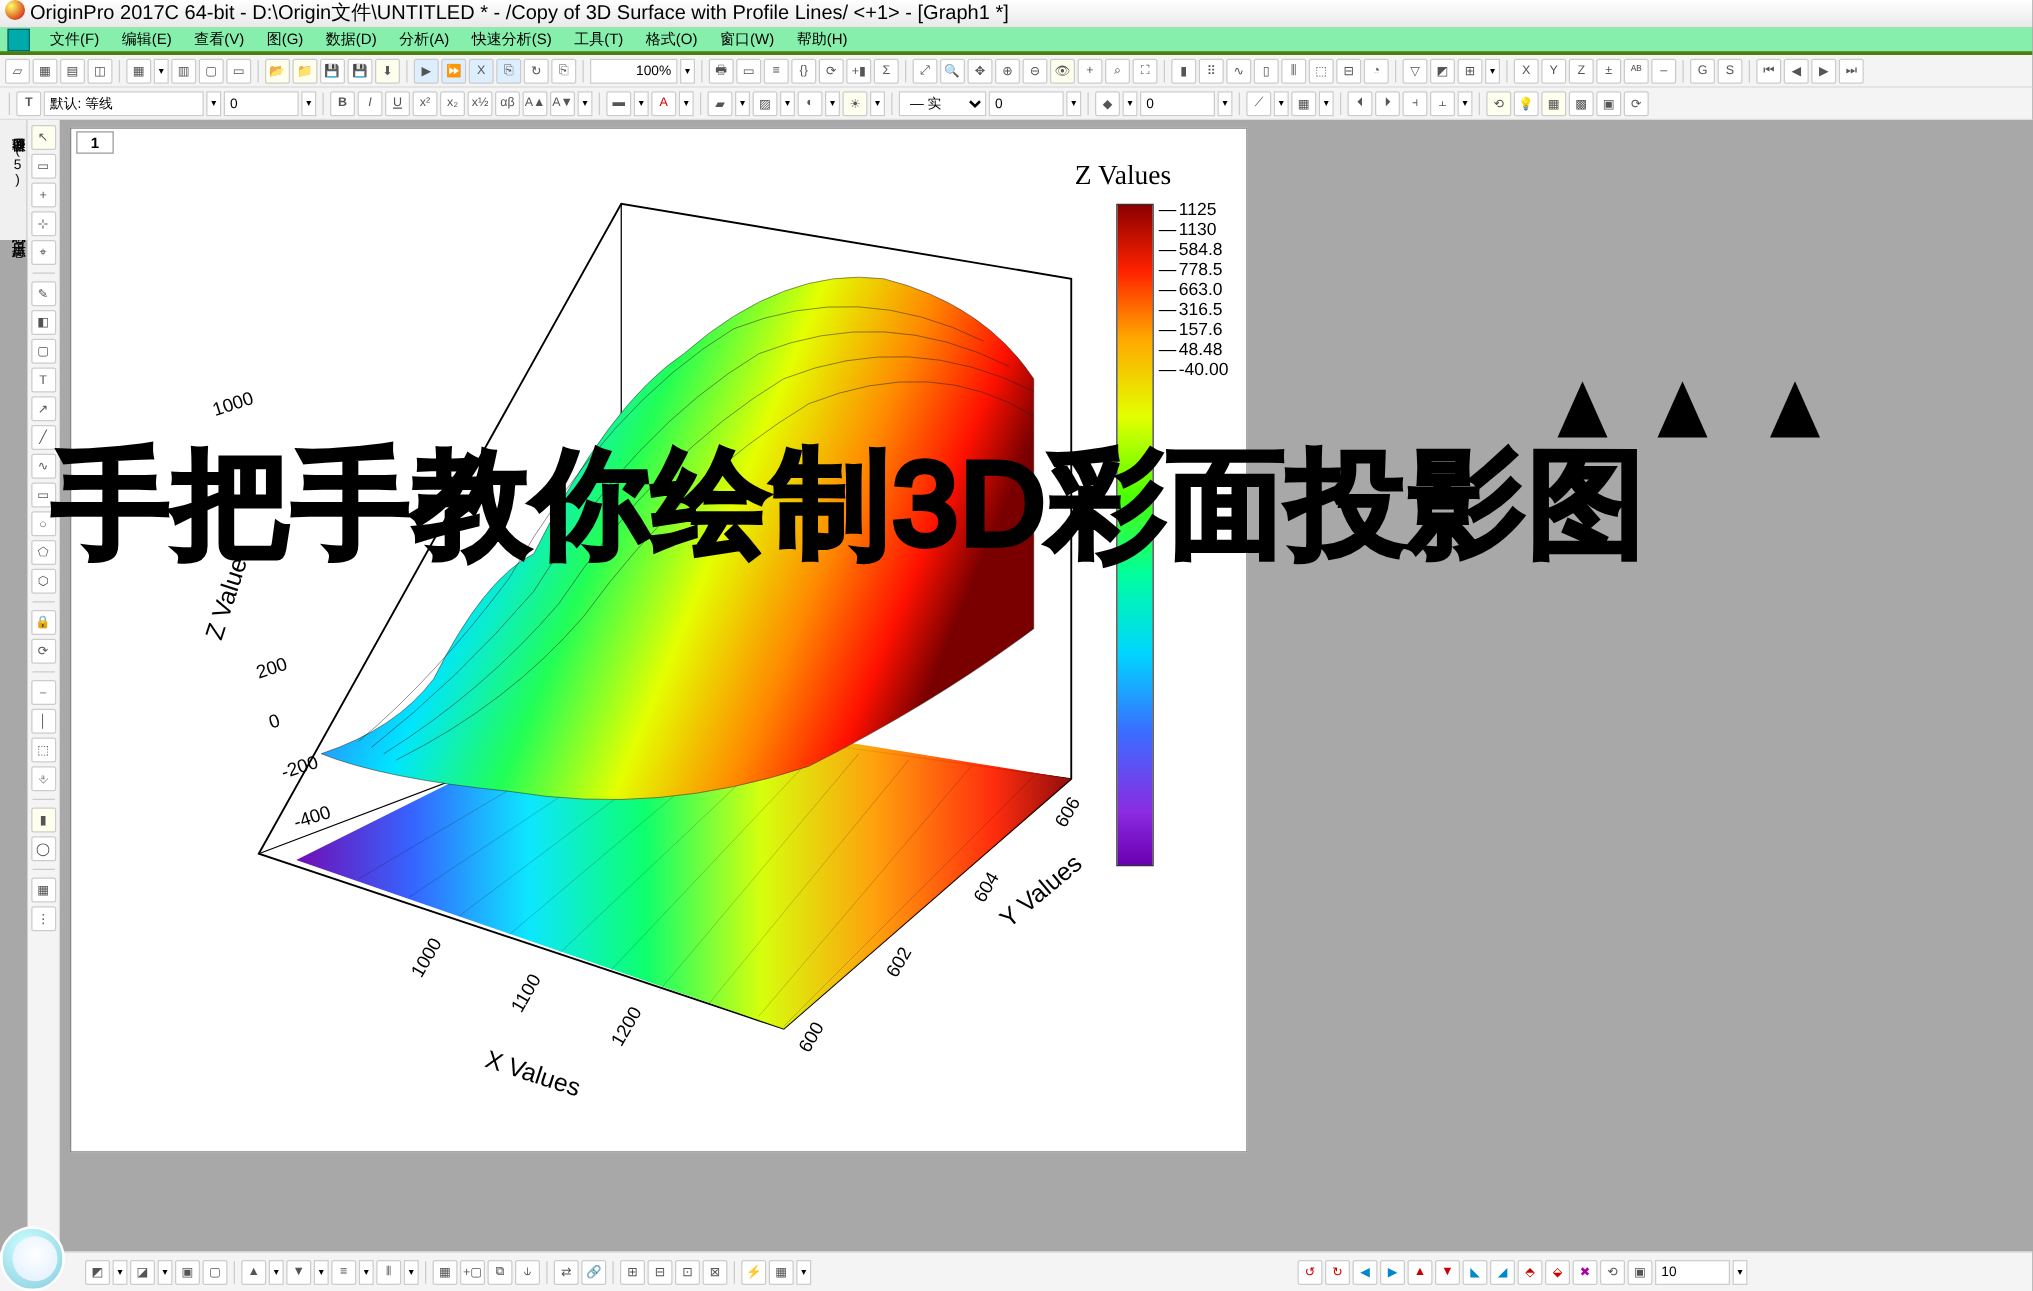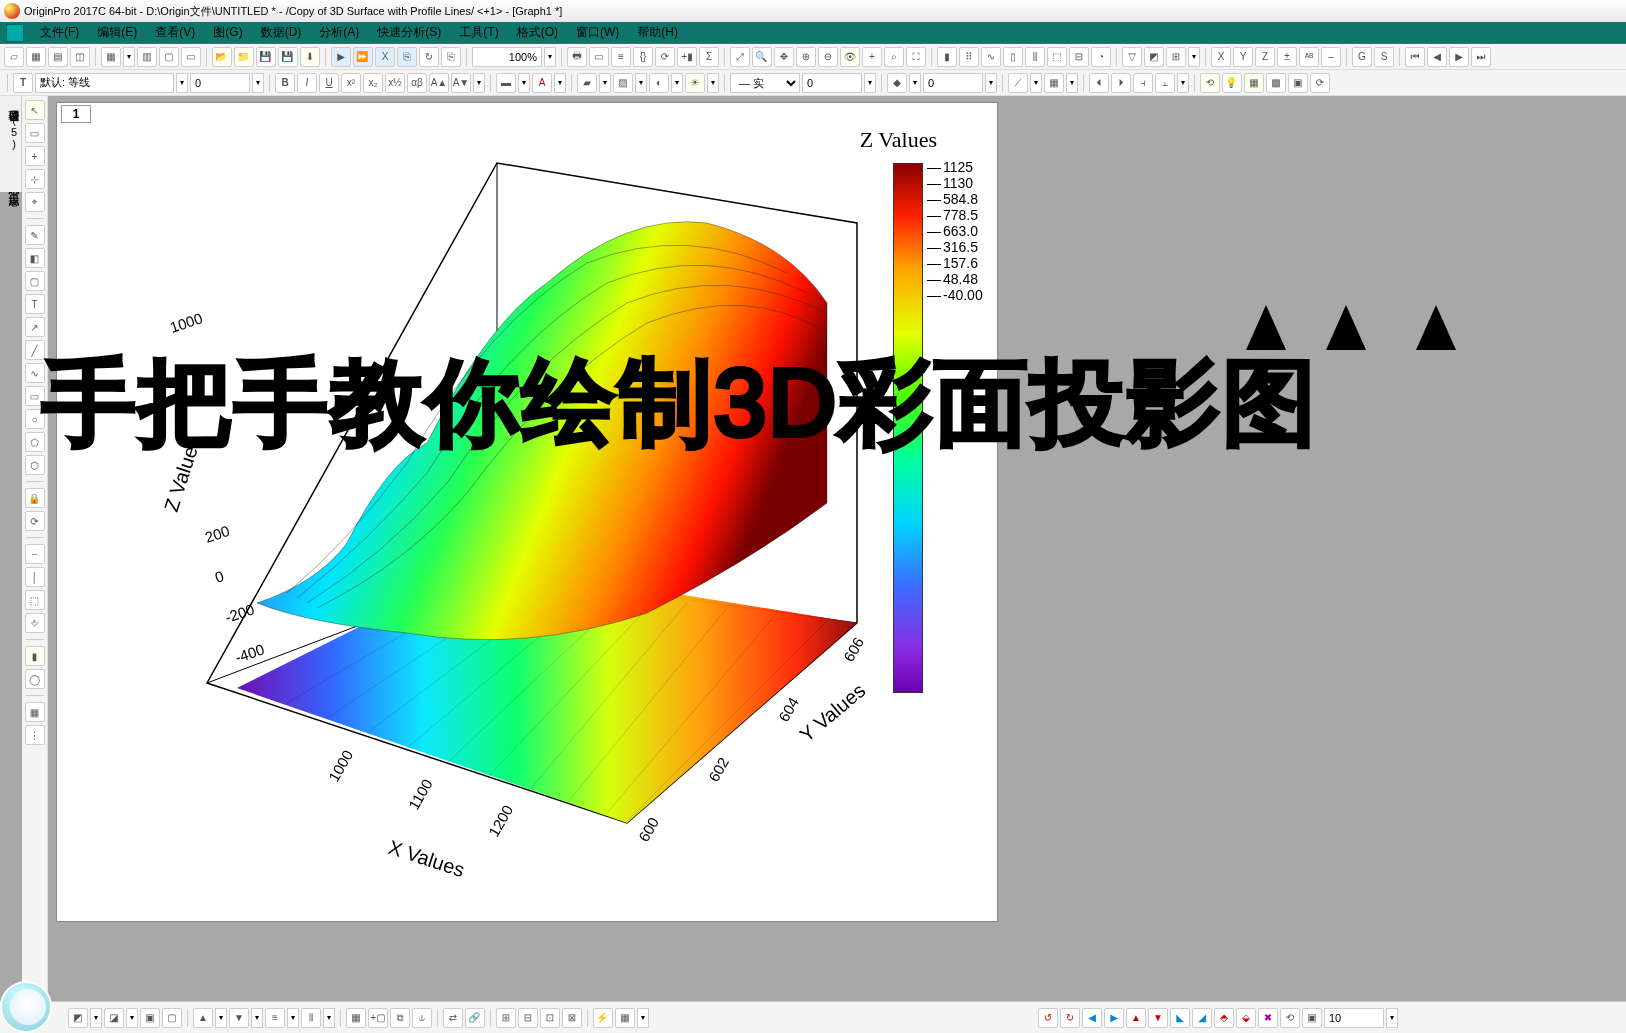--- a/index.html
+++ b/index.html
@@ -1,23 +1,23 @@
 <!DOCTYPE html>
 <html><head>
 <meta charset="utf-8">
 <style>
 * { margin:0; padding:0; box-sizing:border-box; font-family:"Microsoft YaHei","SimSun",Arial,sans-serif; }
 body { width:1626px; height:1033px; background:#a8a8a8; overflow:hidden; position:relative; }
 
 
-.titlebar { height:22px; background:linear-gradient(#fff,#e8e8e8); display:flex; align-items:center; padding:0 4px; font-size:11px; }
+.titlebar { height:22px; background:linear-gradient(#fff,#e8e8e8); display:flex; padding:0 4px; font-size:16px; }
 .titlebar .appicon { width:16px; height:16px; margin-right:4px; background:radial-gradient(circle at 30% 30%,#ff6,#c00); border-radius:50%; }
 
 
-.menubar { height:22px; background:#0f766e; display:flex; align-items:center; padding:0 6px; font-size:12px; gap:2px; border-bottom:1px solid #4d7c0f; }
+.menubar { height:22px; background:#86efac; display:flex; align-items:center; padding:0 6px; font-size:12px; gap:2px; border-bottom:3px solid #4d7c0f; }
 .menubar .mitem { padding:2px 8px; cursor:default; }
 .menubar .origicon { width:18px; height:18px; margin-right:6px; background:#0aa; border:1px solid #066; }
 
 
 .toolbar { height:26px; background:#f4f4f4; display:flex; align-items:center; padding:0 4px; gap:2px; border-bottom:1px solid #ddd; }
 .tbtn { width:20px; height:20px; background:#fff; border:1px solid #ccc; border-radius:2px; font-size:10px; display:flex; align-items:center; justify-content:center; color:#555; cursor:default; }
 .tbtn.col { background:#ffe; }
 .tbtn.blue { background:#def; }
 .tsep { width:1px; height:18px; background:#ccc; margin:0 3px; }
 .tsel { height:20px; border:1px solid #ccc; font-size:11px; background:#fff; padding:0 4px; min-width:60px; }
@@ -153,21 +153,21 @@
   <div class="tbtn">◀</div>
   <div class="tbtn">▶</div>
   <div class="tbtn">⏭</div>
 </div>
 
 <div class="toolbar">
   <div class="tsep"></div>
   <div class="tbtn">
       <b>T</b>
     </div>
-  <input class="tsel" style="width: 139px;" value="默认: 等线">
+  <input class="tsel" style="width: 128px;" value="默认: 等线">
   <div class="tdrop">▾</div>
   <input class="tsel" style="width: 44px;" value="0">
   <div class="tdrop">▾</div>
   <div class="tsep"></div>
   <div class="tbtn">
       <b>B</b>
     </div>
   <div class="tbtn">
       <i>I</i>
     </div>

